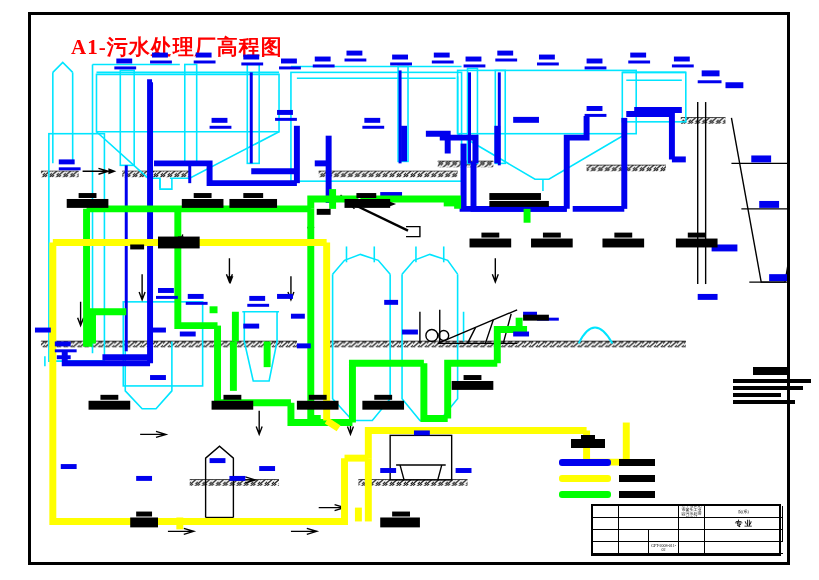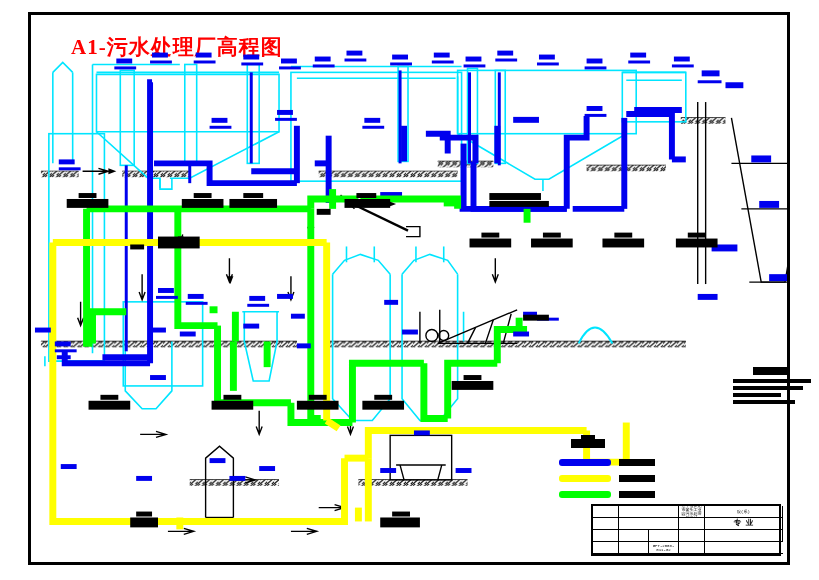--- a/index.html
+++ b/index.html
@@ -33,21 +33,21 @@
   #noteblock .nh{position:absolute;left:20px;top:0;width:34px;height:8px;background:#000;}
   #noteblock .nl{position:absolute;left:0;height:4px;background:#000;}
 
   
   #titleblock{position:absolute;right:6px;bottom:6px;width:190px;height:52px;
               border:2px solid #000;box-sizing:border-box;background:#fff;
               display:grid;grid-template-columns:26px 30px 30px 26px 78px;
               grid-template-rows:repeat(4,1fr);font-size:4.4px;line-height:1;}
   #titleblock div{border-right:1px solid #000;border-bottom:1px solid #000;
                   display:flex;align-items:center;justify-content:center;
-                  overflow:hidden;color:#000;font-family:Liberation Mono, monospace;
+                  overflow:hidden;color:#000;font-family:Liberation Serif, serif;
                   text-align:center;padding:0 1px;box-sizing:border-box;}
   .tb-span2{grid-column:span 2;}
   .tb-big{font-size:7.5px;font-weight:bold;}
   .tb-head{font-size:4px;}
   .tb-noborder-r{border-right:none !important;}
 </style>
 </head>
 <body>
 
 <div id="sheet">

